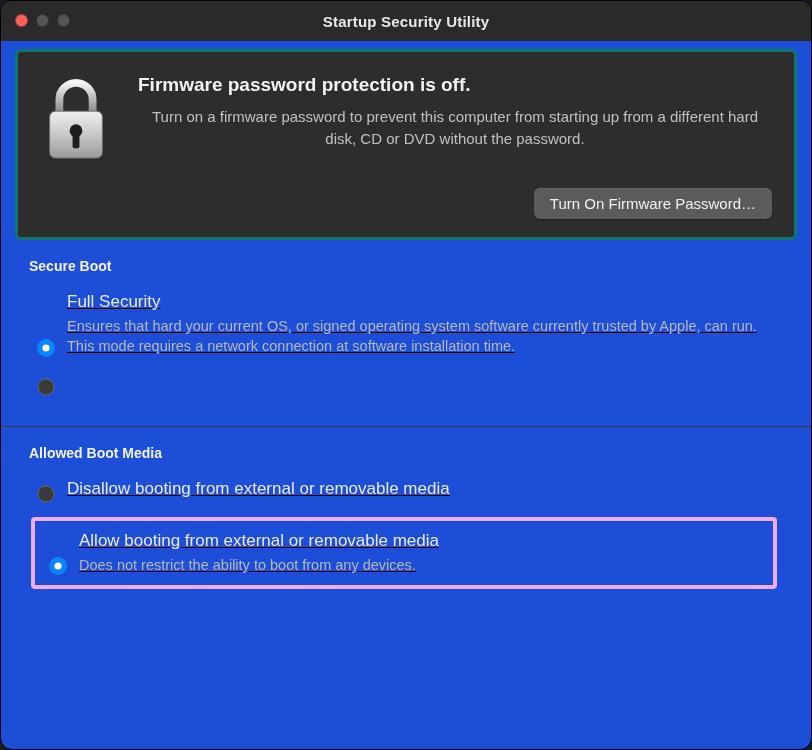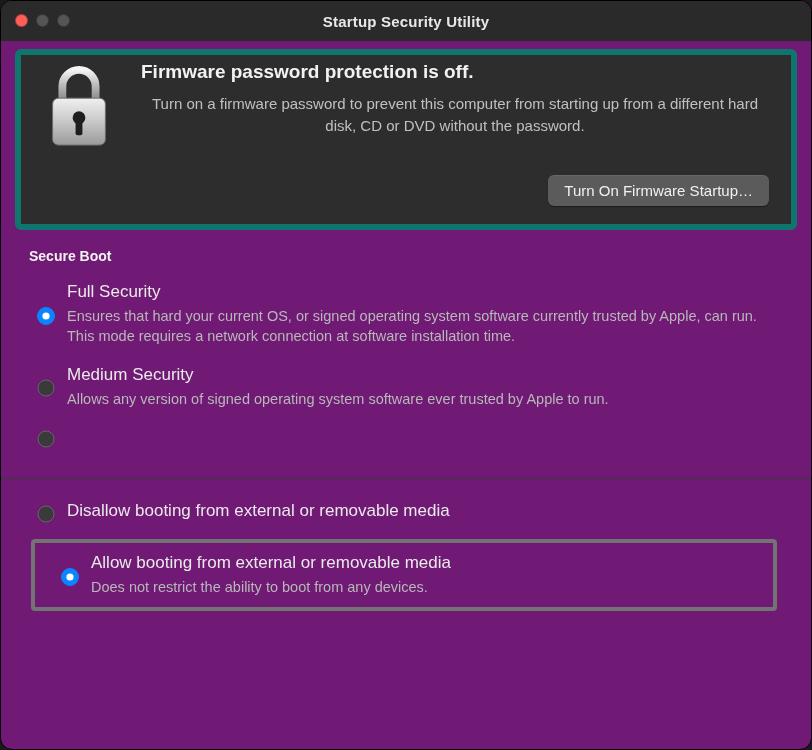--- a/index.html
+++ b/index.html
@@ -7,21 +7,21 @@
     width: 812px;
     height: 750px;
     background: #1a1a1a;
     font-family: -apple-system, "Helvetica Neue", Helvetica, Arial, sans-serif;
     overflow: hidden;
   }
   .window {
     position: relative;
     width: 812px;
     height: 750px;
-    background: #701a75;
+    background: #1d4ed8;
     border-radius: 12px;
     overflow: hidden;
     border: 1px solid #000;
   }
   .titlebar {
     height: 40px;
     display: flex;
     align-items: center;
     position: relative;
     background: #2a2a2a;
@@ -42,23 +42,23 @@
   .window-title {
     width: 100%;
     text-align: center;
     color: #e8e8e8;
     font-weight: 600;
     font-size: 15px;
     letter-spacing: 0.2px;
   }
   .panel {
     margin: 8px 14px 0 14px;
-    border: 6px solid #0f766e;
+    border: 3px solid #0f766e;
     border-radius: 6px;
-    padding: 6px 22px 18px 22px;
+    padding: 22px 22px 18px 22px;
     background: #2d2d2d;
   }
   .firmware-row {
     display: flex;
     gap: 26px;
     align-items: flex-start;
   }
   .lock-icon {
     width: 72px;
     flex: 0 0 72px;
@@ -100,46 +100,47 @@
   }
   .section + .section { border-top: 1px solid #3a3a3a; margin-top: 6px; }
   .section-title {
     color: #f2f2f2;
     font-weight: 700;
     font-size: 14px;
     margin-bottom: 14px;
   }
   .option {
     display: flex;
-    align-items: center;
+    align-items: flex-end;
     gap: 12px;
     padding: 4px 0 14px 8px;
+    text-decoration: underline;
   }
   .radio {
     width: 18px; height: 18px;
     flex: 0 0 18px;
     margin-top: 3px;
     position: relative;
   }
   .radio svg { width: 18px; height: 18px; display:block; }
   .option-text .opt-label {
     color: #eaeaea;
     font-size: 17px;
     font-weight: 400;
     margin-bottom: 4px;
   }
   .option-text .opt-desc {
     color: #b8b8b8;
     font-size: 14.5px;
     line-height: 1.4;
   }
   .highlight-box {
-    border: 4px solid #737373;
+    border: 4px solid #f0abfc;
     border-radius: 4px;
-    padding: 6px 6px 2px 18px;
+    padding: 6px 6px 2px 6px;
     margin-left: 2px;
     margin-right: 6px;
   }
   .highlight-box .option { padding-bottom: 8px; }
 </style>
 </head>
 <body>
 
 <div class="window">
 
@@ -173,62 +174,52 @@
           <circle cx="35" cy="58" r="6.5" fill="#1e1e1e"></circle>
           <rect x="31.5" y="60" width="7" height="16" rx="2" fill="#1e1e1e"></rect>
         </svg>
       </div>
       <div class="firmware-text">
         <h2>Firmware password protection is off.</h2>
         <p>Turn on a firmware password to prevent this computer from starting up from a different hard disk, CD or DVD without the password.</p>
       </div>
     </div>
     <div class="button-row">
-      <button class="mac-button">Turn On Firmware Startup…</button>
+      <button class="mac-button">Turn On Firmware Password…</button>
     </div>
   </div>
 
   <div class="section">
     <div class="section-title">Secure Boot</div>
 
     <div class="option">
       <div class="radio">
         <svg viewBox="0 0 18 18">
             <circle cx="9" cy="9" r="8.5" fill="#0a84ff" stroke="#0a84ff"></circle>
             <circle cx="9" cy="9" r="3.6" fill="#fff"></circle>
           </svg>
       </div>
       <div class="option-text">
         <div class="opt-label">Full Security</div>
         <div class="opt-desc">Ensures that hard your current OS, or signed operating system software currently trusted by Apple, can run. This mode requires a network connection at software installation time.</div>
       </div>
     </div>
 
+
     <div class="option">
       <div class="radio">
         <svg viewBox="0 0 18 18">
             <circle cx="9" cy="9" r="8" fill="#3a3a3a" stroke="#666" stroke-width="1"></circle>
           </svg>
       </div>
-      <div class="option-text">
-        <div class="opt-label">Medium Security</div>
-        <div class="opt-desc">Allows any version of signed operating system software ever trusted by Apple to run.</div>
-      </div>
-    </div>
-
-    <div class="option">
-      <div class="radio">
-        <svg viewBox="0 0 18 18">
-            <circle cx="9" cy="9" r="8" fill="#3a3a3a" stroke="#666" stroke-width="1"></circle>
-          </svg>
-      </div>
     </div>
   </div>
 
   <div class="section">
+    <div class="section-title">Allowed Boot Media</div>
 
     <div class="option">
       <div class="radio">
         <svg viewBox="0 0 18 18">
             <circle cx="9" cy="9" r="8" fill="#3a3a3a" stroke="#666" stroke-width="1"></circle>
           </svg>
       </div>
       <div class="option-text">
         <div class="opt-label">Disallow booting from external or removable media</div>
       </div>

